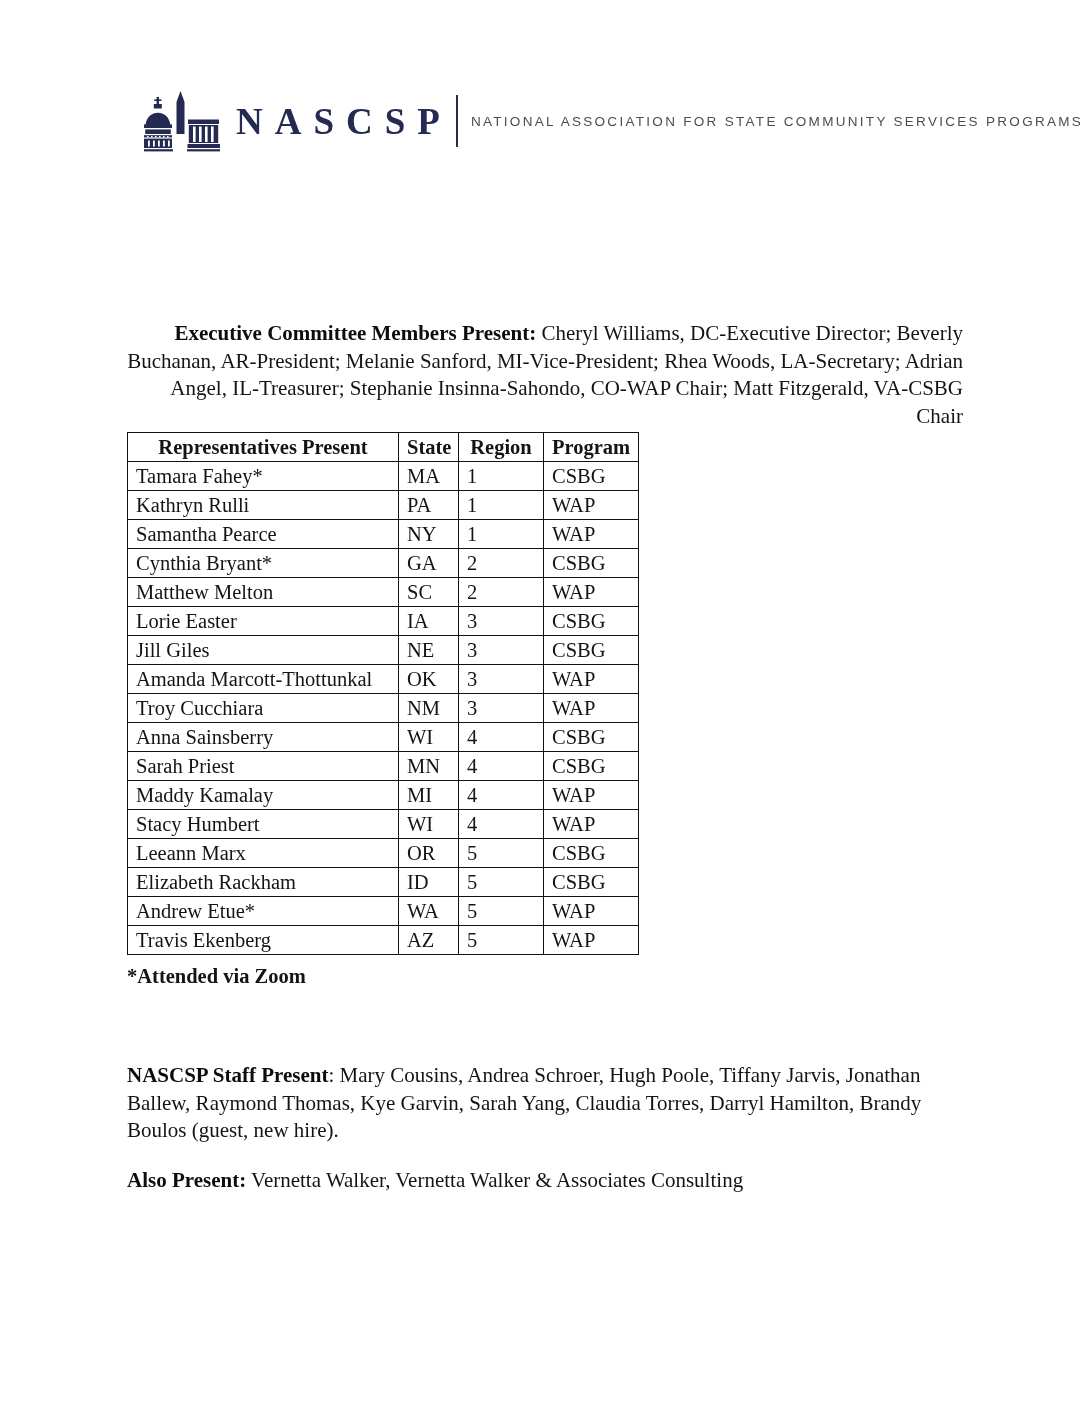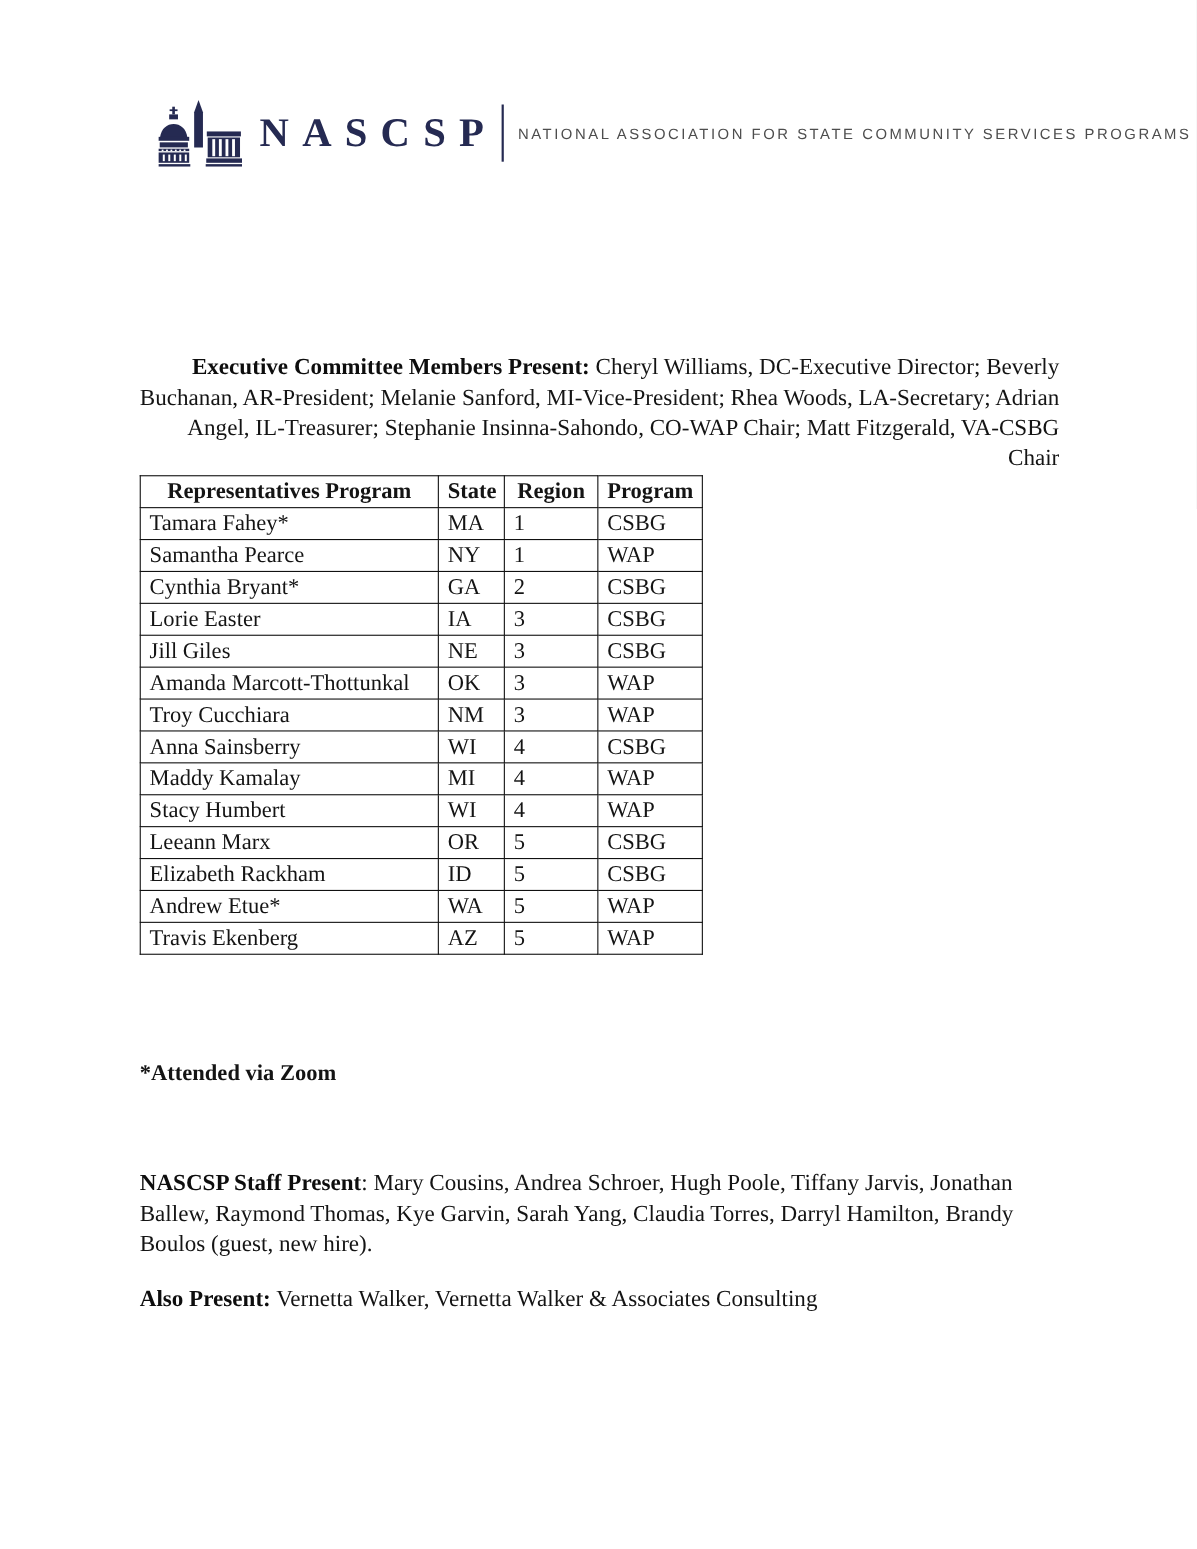--- a/index.html
+++ b/index.html
@@ -136,46 +136,58 @@
 
   <table class="rep-table">
     <colgroup>
         <col>
         <col>
         <col>
         <col>
       </colgroup>
     <thead>
       <tr>
-        <th>Representatives Program</th>
+        <th>Representatives Present</th>
         <th>State</th>
         <th>Region</th>
         <th>Program</th>
       </tr>
     </thead>
     <tbody>
         <tr>
           <td>Tamara Fahey*</td>
           <td>MA</td>
           <td>1</td>
           <td>CSBG</td>
         </tr>
         <tr>
+          <td>Kathryn Rulli</td>
+          <td>PA</td>
+          <td>1</td>
+          <td>WAP</td>
+        </tr>
+        <tr>
           <td>Samantha Pearce</td>
           <td>NY</td>
           <td>1</td>
           <td>WAP</td>
         </tr>
         <tr>
           <td>Cynthia Bryant*</td>
           <td>GA</td>
           <td>2</td>
           <td>CSBG</td>
         </tr>
         <tr>
+          <td>Matthew Melton</td>
+          <td>SC</td>
+          <td>2</td>
+          <td>WAP</td>
+        </tr>
+        <tr>
           <td>Lorie Easter</td>
           <td>IA</td>
           <td>3</td>
           <td>CSBG</td>
         </tr>
         <tr>
           <td>Jill Giles</td>
           <td>NE</td>
           <td>3</td>
           <td>CSBG</td>
@@ -192,20 +204,26 @@
           <td>3</td>
           <td>WAP</td>
         </tr>
         <tr>
           <td>Anna Sainsberry</td>
           <td>WI</td>
           <td>4</td>
           <td>CSBG</td>
         </tr>
         <tr>
+          <td>Sarah Priest</td>
+          <td>MN</td>
+          <td>4</td>
+          <td>CSBG</td>
+        </tr>
+        <tr>
           <td>Maddy Kamalay</td>
           <td>MI</td>
           <td>4</td>
           <td>WAP</td>
         </tr>
         <tr>
           <td>Stacy Humbert</td>
           <td>WI</td>
           <td>4</td>
           <td>WAP</td>

